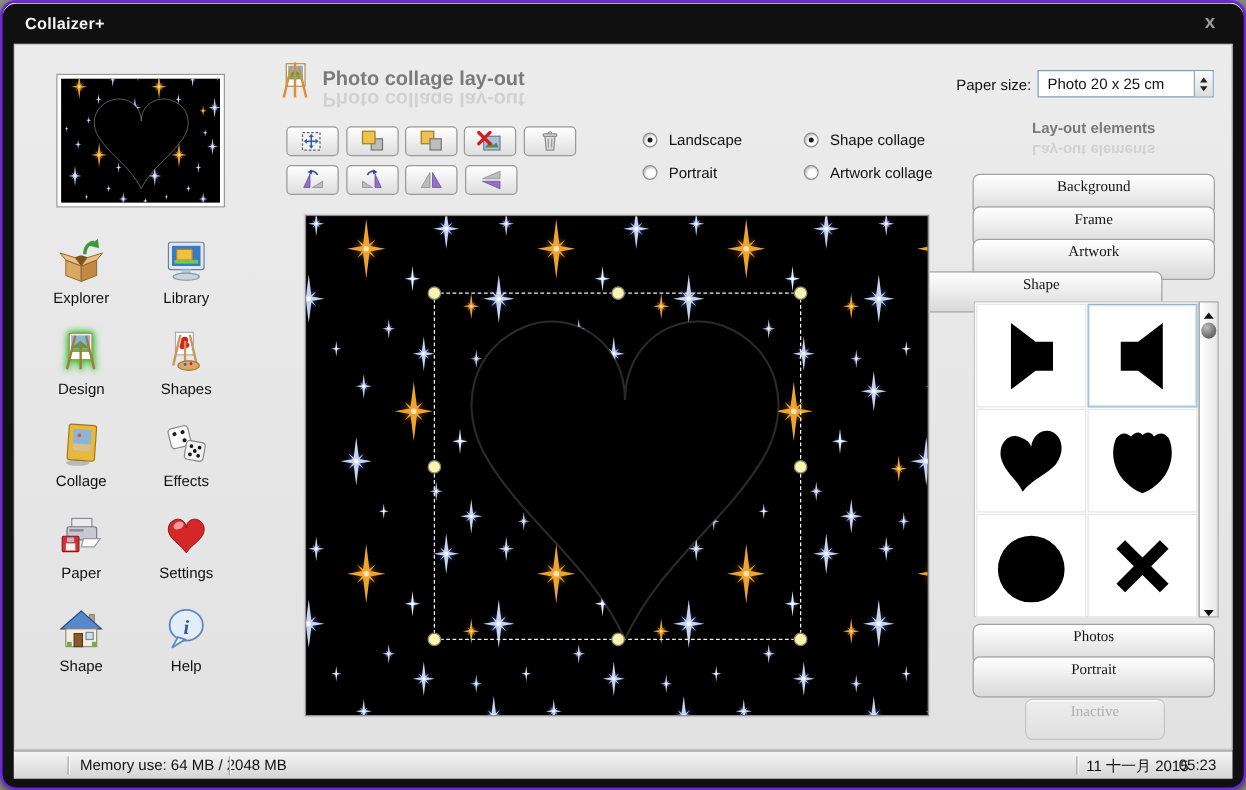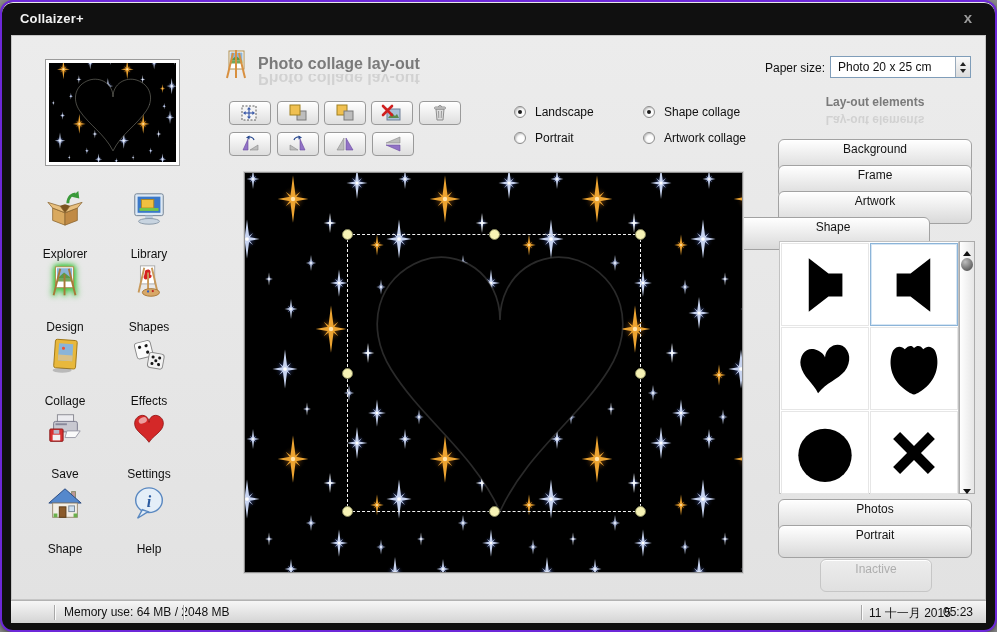--- a/index.html
+++ b/index.html
@@ -18,21 +18,21 @@
     background:linear-gradient(#ececec,#e2e2e2); box-shadow:inset 0 0 0 1px #c6c6c6; }
 
   
   .thumb-frame { position:absolute; left:34px; top:24px; width:135px; height:107px;
     background:#fff; border:1px solid #9a9a9a; padding:3px; }
   .thumb-frame svg { display:block; width:127px; height:99px; background:#000; }
 
   
   .side-item { position:absolute; width:84px; text-align:center; }
   .side-item svg { width:38px; height:38px; display:block; margin:0 auto; }
-  .side-label { font-size:12px; color:#101010; margin-top:19px; display:block; }
+  .side-label { font-size:12px; color:#101010; margin-top:3px; display:block; }
   .glow { filter:drop-shadow(0 0 3px #3ec43e) drop-shadow(0 0 2px #3ec43e); }
 
   
   .hdr-icon { position:absolute; }
   .hdr-title { position:absolute; font-size:16px; font-weight:bold; color:#7a7a7a; white-space:nowrap; }
   .hdr-mirror { transform:scaleY(-1); opacity:.22; height:13px; overflow:hidden; }
 
   
   .tbtn { position:absolute; width:42px; height:24px; border:1px solid #9a9a9a; border-radius:4px;
     background:linear-gradient(#ffffff,#dedede); box-shadow:inset 0 1px 0 #fff;
@@ -54,21 +54,21 @@
   .dd-spin { width:15px; border-left:1px solid #9ab; background:linear-gradient(#fafafa,#dcdcdc);
     display:flex; flex-direction:column; align-items:center; justify-content:center; gap:3px; }
   .dd-spin i { width:0; height:0; border-left:3px solid transparent; border-right:3px solid transparent; }
   .dd-up { border-bottom:4px solid #222; }
   .dd-down { border-top:4px solid #222; }
 
   
   .panel-title { position:absolute; width:208px; text-align:center; font-size:12px; font-weight:bold; color:#7a7a7a; }
   .pbtn { position:absolute; width:194px; height:33px; border:1px solid #a2a2a2; border-radius:6px;
     background:linear-gradient(#ffffff,#d9d9d9); box-shadow:inset 0 1px 0 #fff;
-    font-size:12px; color:#141414; text-align:center; line-height:19px; }
+    font-size:12px; color:#141414; text-align:center; line-height:19px;font-family:Liberation Serif, serif; }
   .pbtn.small { width:112px; background:linear-gradient(#ededed,#e0e0e0); border-color:#c6c6c6; color:#aeaeae; }
 
   .shape-grid { position:absolute; left:768px; top:206px; width:180px; height:253px;
     background:#fff; border:1px solid #c2c2c2; }
   .shape-cell { position:absolute; width:88px; height:83px; background:#fff; border:1px solid #e6e6e6;
     display:flex; align-items:center; justify-content:center; }
   .shape-cell.selected { border:1px solid #8cb4d8; box-shadow:inset 0 0 0 1px #d6e6f4; }
   .shape-cell svg { width:58px; height:58px; }
 
   .vscroll { position:absolute; left:948px; top:206px; width:16px; height:253px;
@@ -292,21 +292,21 @@
     <div class="side-item" style="left:12px;top:375px">
       <svg viewBox="0 0 40 40">
           <rect x="12" y="5" width="17" height="8" fill="#ececf0" stroke="#8a8a92"></rect>
           <rect x="8" y="12" width="25" height="11" rx="2" fill="#c8c8d0" stroke="#78788a"></rect>
           <rect x="10" y="14" width="12" height="2" fill="#88889a"></rect>
           <path d="M22,22 L36,22 L31,29 L20,29 Z" fill="#fafafa" stroke="#9a9aa8"></path>
           <rect x="4" y="20" width="14" height="13" rx="1" fill="#d83030" stroke="#8a1818"></rect>
           <rect x="7" y="26" width="8" height="6" fill="#f2f2f2"></rect>
           <rect x="8" y="21" width="6" height="4" fill="#b8b8c8"></rect>
         </svg>
-      <span class="side-label">Save</span>
+      <span class="side-label">Paper</span>
     </div>
     <div class="side-item" style="left:96px;top:375px">
       <svg viewBox="0 0 40 40">
           <path d="M20,13 C20,7 14,4 9.5,6.5 C4,9.5 3.5,16 7.5,21 C11,25.5 17,29 20,34 C23,29 29,25.5 32.5,21 C36.5,16 36,9.5 30.5,6.5 C26,4 20,7 20,13 Z" fill="#d42828" stroke="#8a1010" stroke-width=".8"></path>
           <ellipse cx="13.5" cy="11" rx="4.5" ry="3" fill="rgba(255,255,255,.55)" transform="rotate(-25 13.5 11)"></ellipse>
         </svg>
       <span class="side-label">Settings</span>
     </div>
     <div class="side-item" style="left:12px;top:450px">
       <svg viewBox="0 0 40 40">

